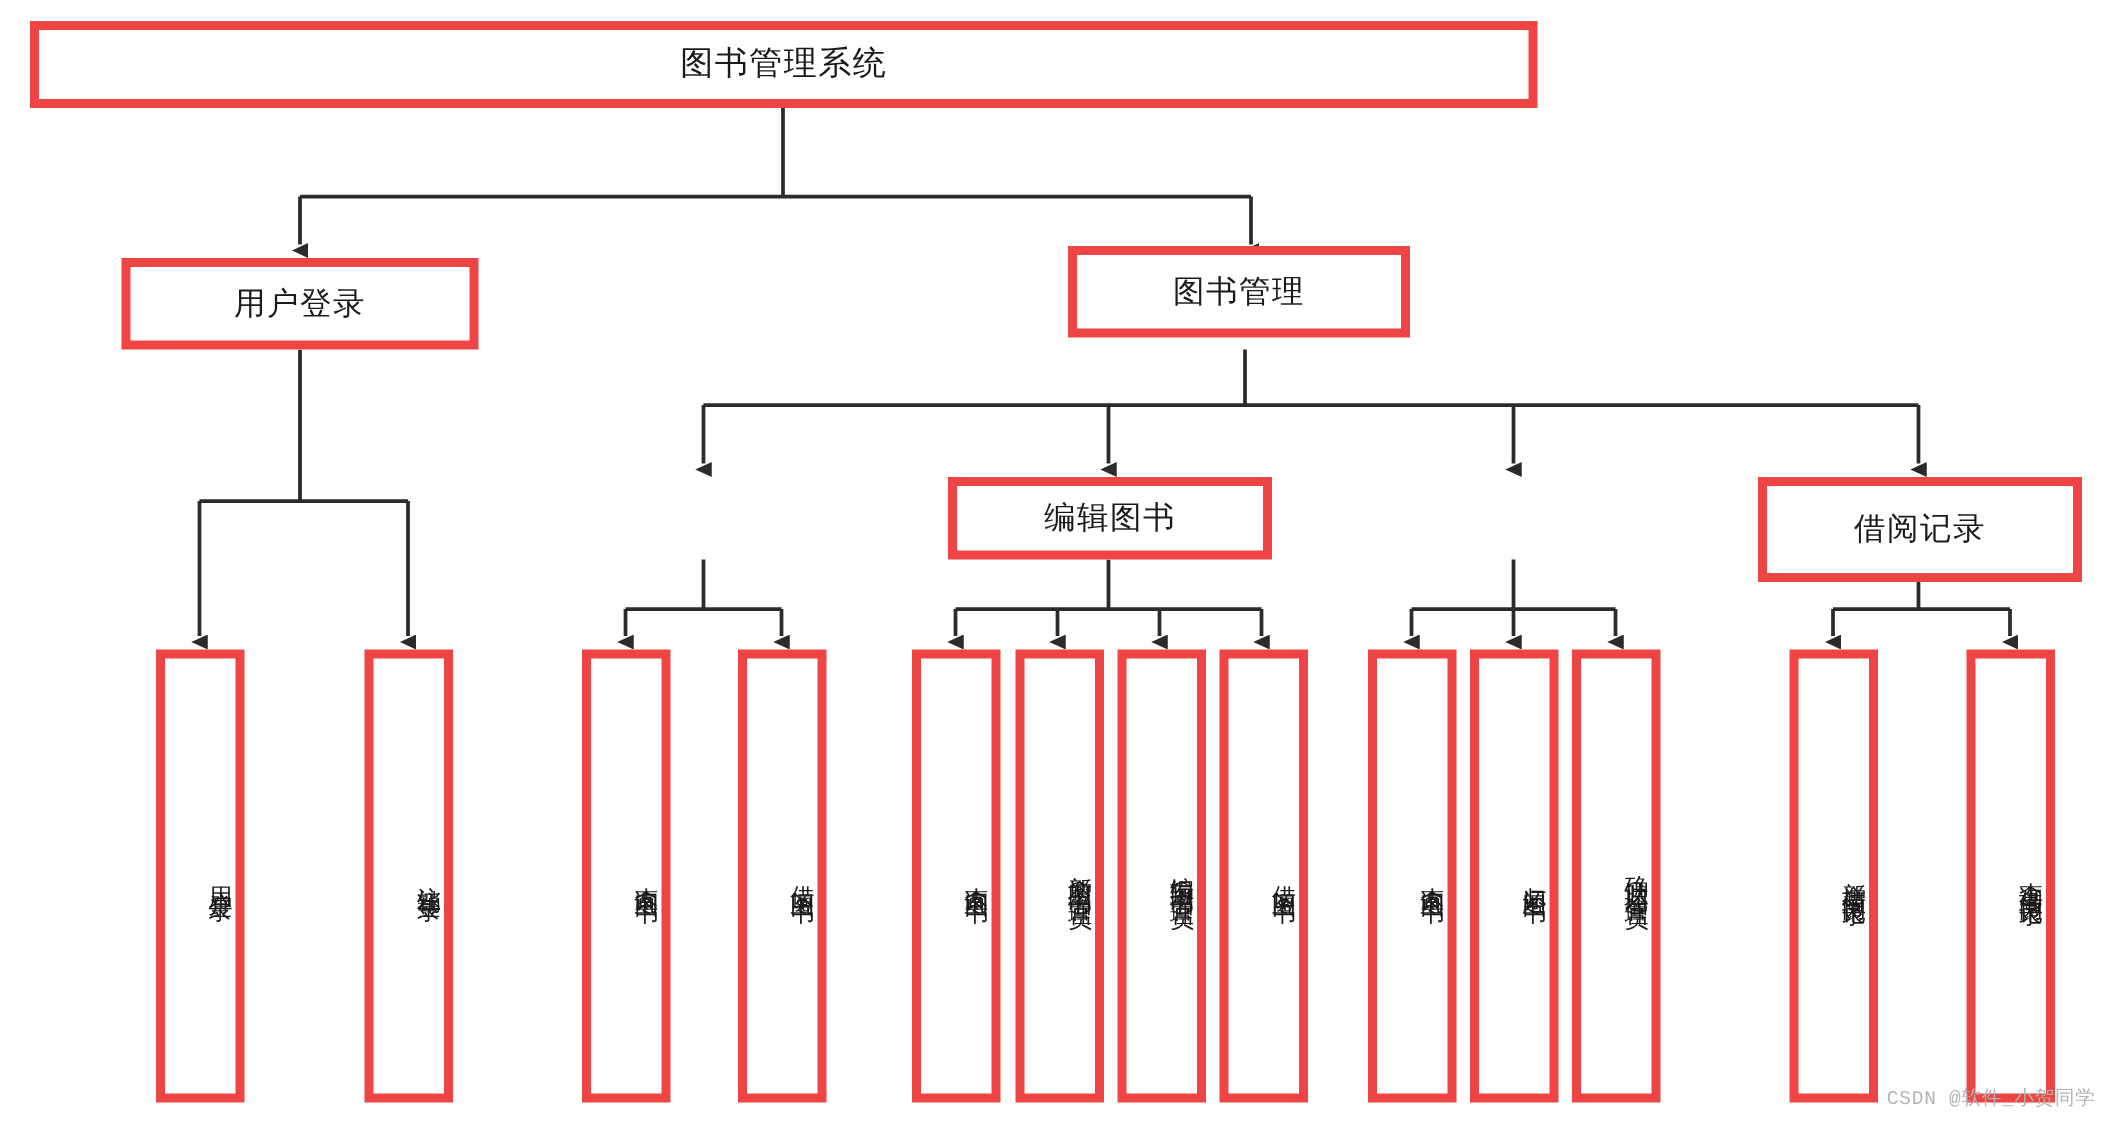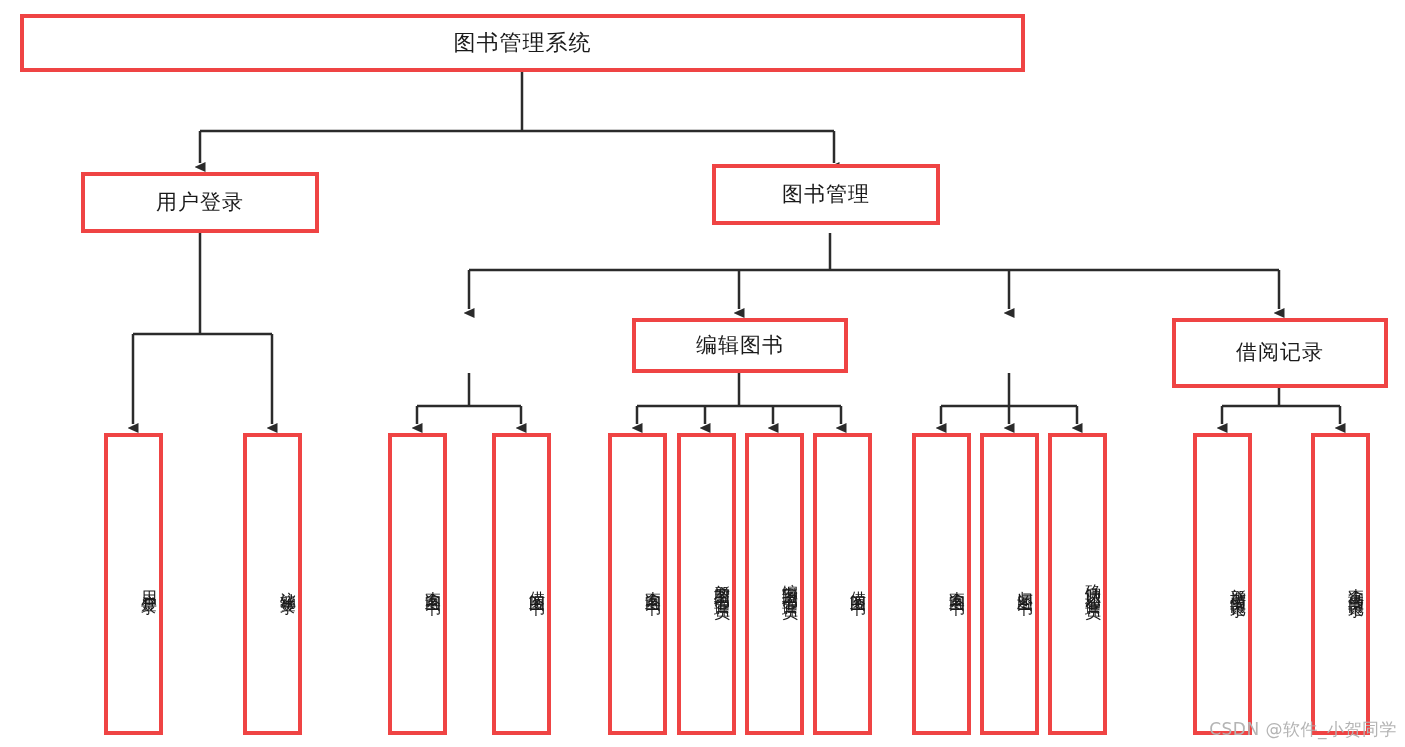--- a/index.html
+++ b/index.html
@@ -23,21 +23,21 @@
     left: 0;
     top: 0;
     width: 1405px;
     height: 747px;
     pointer-events: none;
   }
   .node {
     position: absolute;
     box-sizing: border-box;
     background: #ffffff;
-    border: 4px solid #ef4444;
+    border: 6px solid #ef4444;
     display: flex;
     align-items: center;
     justify-content: center;
     color: #1a1a1a;
   }
   .node-h {
     font-size: 21px;
     letter-spacing: 1px;
     line-height: 1.2;
   }
@@ -56,24 +56,25 @@
     width: 100%;
     height: 100%;
     display: flex;
     align-items: center;
     justify-content: center;
   }
   #watermark {
     position: absolute;
     right: 8px;
     bottom: 6px;
-    font-size: 17px;
+    font-size: 13px;
     color: #b4b4b4;
     letter-spacing: 0.5px;
     white-space: nowrap;
+    font-family: Liberation Mono, monospace;
   }
 </style>
 </head>
 <body>
 
 <div id="diagram-root">
 
   <svg id="edges-layer" viewBox="0 0 1405 747" xmlns="http://www.w3.org/2000/svg">
     <defs>
       <marker id="arrow" markerWidth="10" markerHeight="11" refX="1" refY="5.5" orient="auto" markerUnits="userSpaceOnUse">

